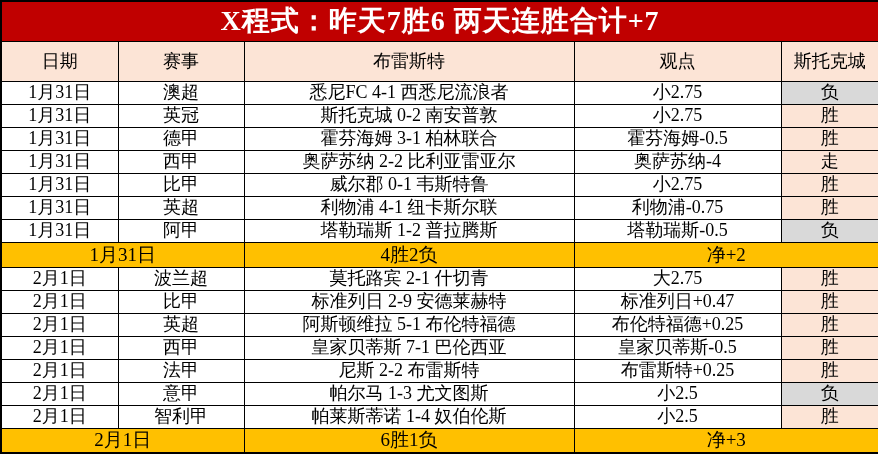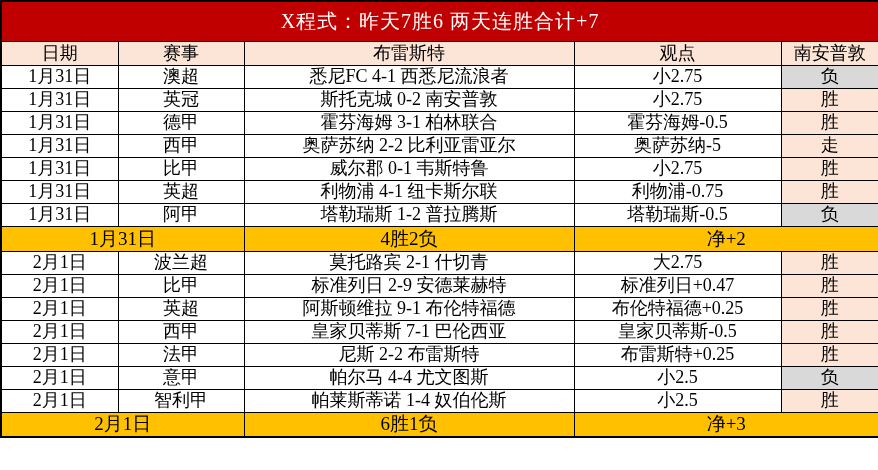--- a/index.html
+++ b/index.html
@@ -39,26 +39,26 @@
     font-size: 18px;
     color: #000000;
     white-space: nowrap;
     overflow: hidden;
     line-height: 1.15;
   }
   tr.title-row th {
     height: 40px;
     background: var(--title-bg);
     color: var(--title-text);
-    font-size: 20px;
-    font-weight: normal;
+    font-size: 28px;
+    font-weight: bold;
     letter-spacing: 1px;
   }
   tr.header-row th {
-    height: 24px;
+    height: 40px;
     background: var(--header-bg);
     font-weight: normal;
   }
   tbody td { height: 23px; background: #ffffff; }
   td.result-win  { background: var(--win-bg);  color: var(--win-text); }
   td.result-push { background: var(--win-bg);  color: var(--win-text); }
   td.result-loss { background: var(--loss-bg); color: var(--loss-text); }
   tr.summary-row td {
     height: 25px;
     background: var(--summary-bg);
@@ -80,21 +80,21 @@
     </colgroup>
     <thead>
       <tr class="title-row">
         <th colspan="5">X程式：昨天7胜6 两天连胜合计+7</th>
       </tr>
       <tr class="header-row">
         <th>日期</th>
         <th>赛事</th>
         <th>布雷斯特</th>
         <th>观点</th>
-        <th>南安普敦</th>
+        <th>斯托克城</th>
       </tr>
     </thead>
     <tbody id="table-body">
         <tr>
           <td>1月31日</td>
           <td>澳超</td>
           <td>悉尼FC 4-1 西悉尼流浪者</td>
           <td>小2.75</td>
           <td class="result-loss">负</td>
         </tr>
@@ -109,21 +109,21 @@
           <td>1月31日</td>
           <td>德甲</td>
           <td>霍芬海姆 3-1 柏林联合</td>
           <td>霍芬海姆-0.5</td>
           <td class="result-win">胜</td>
         </tr>
         <tr>
           <td>1月31日</td>
           <td>西甲</td>
           <td>奥萨苏纳 2-2 比利亚雷亚尔</td>
-          <td>奥萨苏纳-5</td>
+          <td>奥萨苏纳-4</td>
           <td class="result-push">走</td>
         </tr>
         <tr>
           <td>1月31日</td>
           <td>比甲</td>
           <td>威尔郡 0-1 韦斯特鲁</td>
           <td>小2.75</td>
           <td class="result-win">胜</td>
         </tr>
         <tr>
@@ -155,42 +155,42 @@
         <tr>
           <td>2月1日</td>
           <td>比甲</td>
           <td>标准列日 2-9 安德莱赫特</td>
           <td>标准列日+0.47</td>
           <td class="result-win">胜</td>
         </tr>
         <tr>
           <td>2月1日</td>
           <td>英超</td>
-          <td>阿斯顿维拉 9-1 布伦特福德</td>
+          <td>阿斯顿维拉 5-1 布伦特福德</td>
           <td>布伦特福德+0.25</td>
           <td class="result-win">胜</td>
         </tr>
         <tr>
           <td>2月1日</td>
           <td>西甲</td>
           <td>皇家贝蒂斯 7-1 巴伦西亚</td>
           <td>皇家贝蒂斯-0.5</td>
           <td class="result-win">胜</td>
         </tr>
         <tr>
           <td>2月1日</td>
           <td>法甲</td>
           <td>尼斯 2-2 布雷斯特</td>
           <td>布雷斯特+0.25</td>
           <td class="result-win">胜</td>
         </tr>
         <tr>
           <td>2月1日</td>
           <td>意甲</td>
-          <td>帕尔马 4-4 尤文图斯</td>
+          <td>帕尔马 1-3 尤文图斯</td>
           <td>小2.5</td>
           <td class="result-loss">负</td>
         </tr>
         <tr>
           <td>2月1日</td>
           <td>智利甲</td>
           <td>帕莱斯蒂诺 1-4 奴伯伦斯</td>
           <td>小2.5</td>
           <td class="result-win">胜</td>
         </tr>

